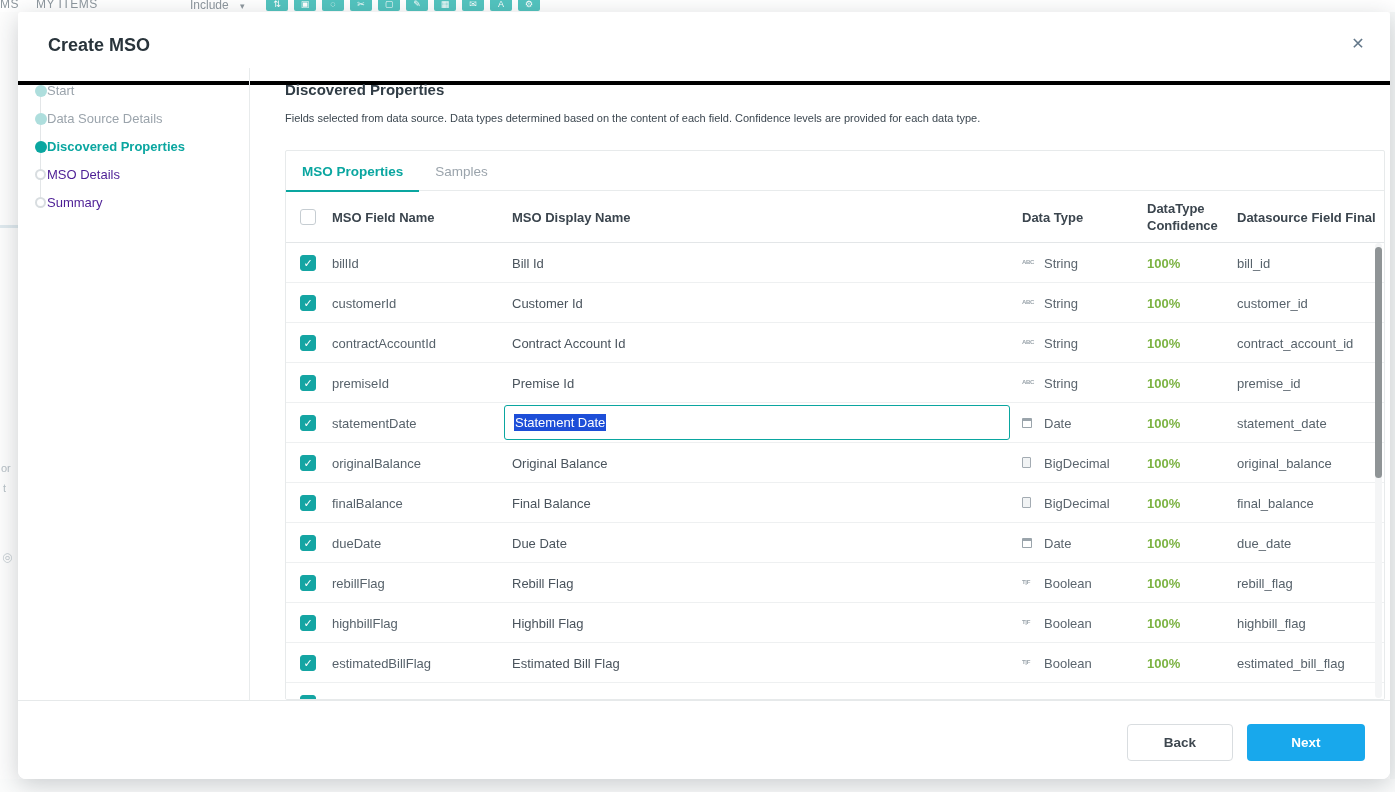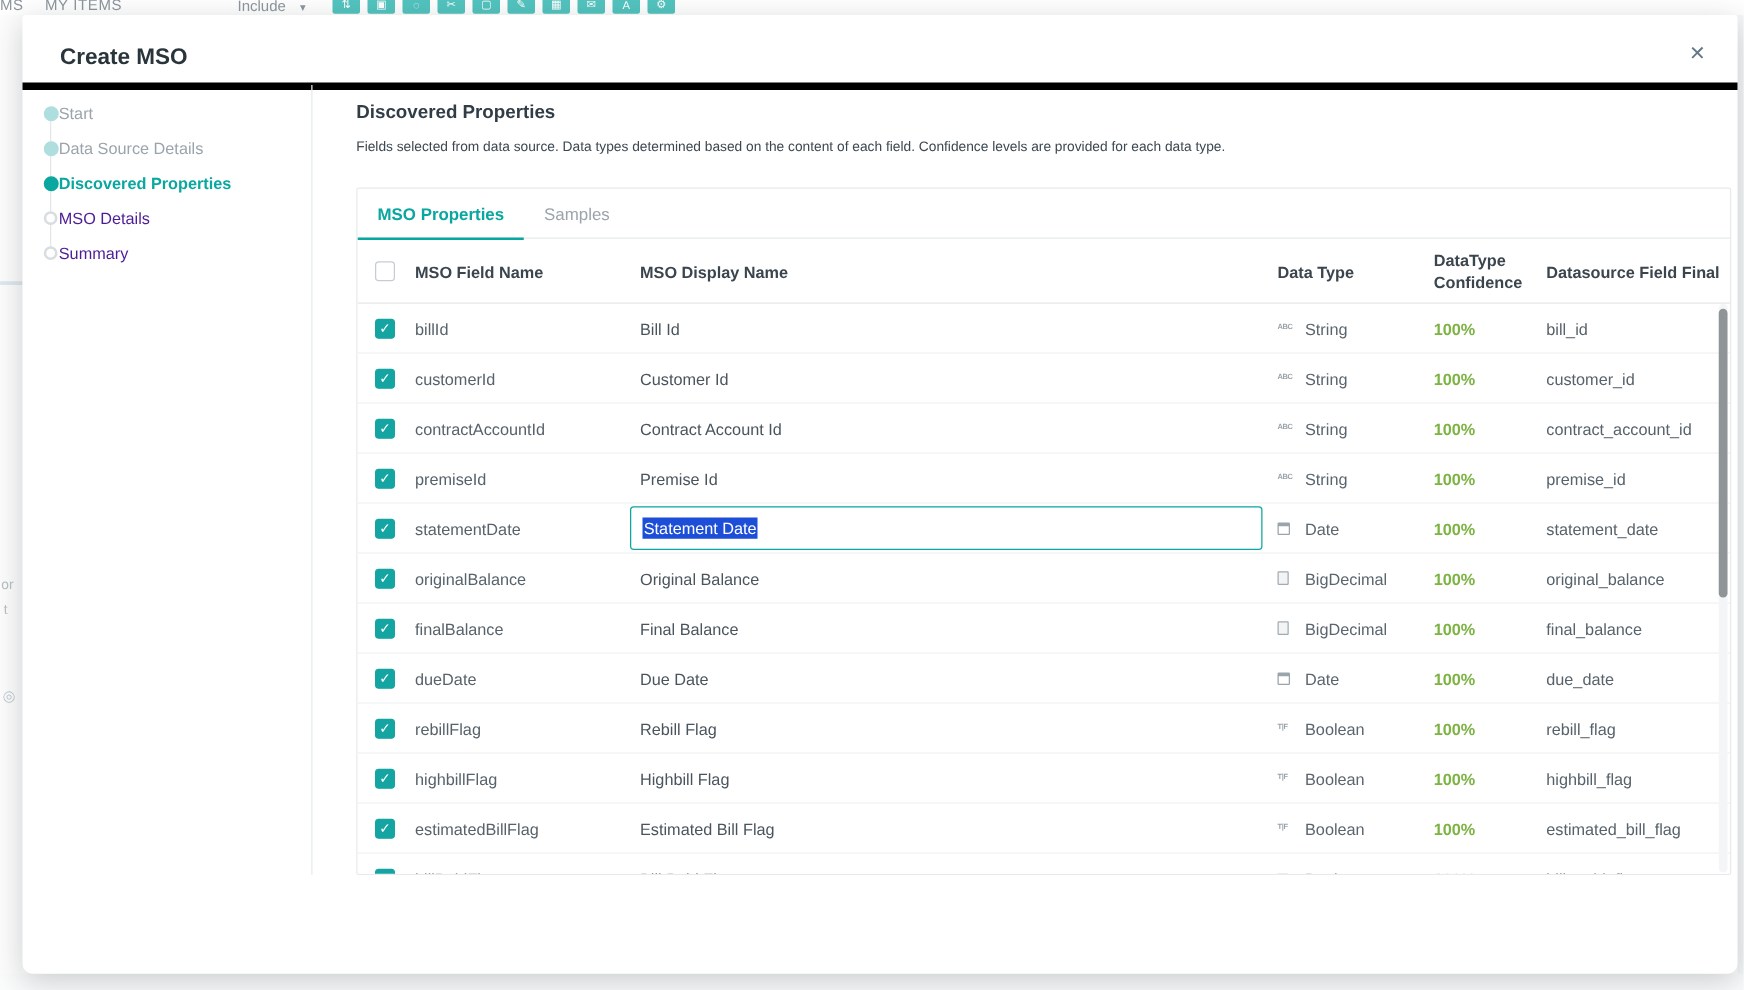--- a/index.html
+++ b/index.html
@@ -19,21 +19,21 @@
   .bg-leftline { position:absolute; left:0; top:213px; width:18px; height:3px; background:#dfe9ee; }
   .bg-frag1 { position:absolute; left:1px; top:450px; font-size:11px; color:#b6bfc5; }
   .bg-frag2 { position:absolute; left:3px; top:470px; font-size:11px; color:#b6bfc5; }
   .bg-fragicon { position:absolute; left:2px; top:538px; font-size:12px; color:#c3cbd0; }
   .bg-bottomstrip { position:absolute; left:0; top:779px; width:1395px; height:13px; background:#fbfcfc; }
   .bg-rightstrip { position:absolute; left:1390px; top:12px; width:5px; height:767px; background:#f6f8f8; }
 
   
   .modal { position:absolute; left:18px; top:12px; width:1372px; height:767px; background:#fff;
            border-radius:3px 3px 8px 8px; box-shadow:0 6px 24px rgba(30,40,50,.22); }
-  .modal-header { position:absolute; left:0; top:0; width:100%; height:60px; border-bottom:6px solid #000000; }
+  .modal-header { position:absolute; left:0; top:0; width:100%; height:73px; border-bottom:4px solid #000000; }
   .modal-title { position:absolute; left:30px; top:23px; font-size:18px; font-weight:bold; color:#29343b; }
   .modal-close { position:absolute; right:20px; top:20px; width:24px; height:24px; font-size:16px;
                  color:#64788a; text-align:center; line-height:24px; cursor:pointer; }
 
   
   .steps { position:absolute; left:0; top:56px; width:232px; height:632px; border-right:1px solid #e8ebec; }
   .steps-line { position:absolute; left:22px; top:27px; width:1px; height:113px; background:#e3e6e8; }
   .step { position:absolute; left:0; height:28px; width:100%; cursor:pointer; }
   .step .dot { position:absolute; left:17px; top:2px; width:12px; height:12px; border-radius:50%; background:#fff; }
   .step.completed .dot { background:#aededd; }
@@ -338,13 +338,17 @@
     <span class="cell c-ds">bill_paid_flag</span>
   </div>
 </div>
 
       <div class="vscroll">
         <div class="vthumb"></div>
       </div>
     </div>
   </main>
 
+  <div class="modal-footer">
+    <button class="btn btn-back">Back</button>
+    <button class="btn btn-next">Next</button>
+  </div>
 </div>
 
 </body></html>

